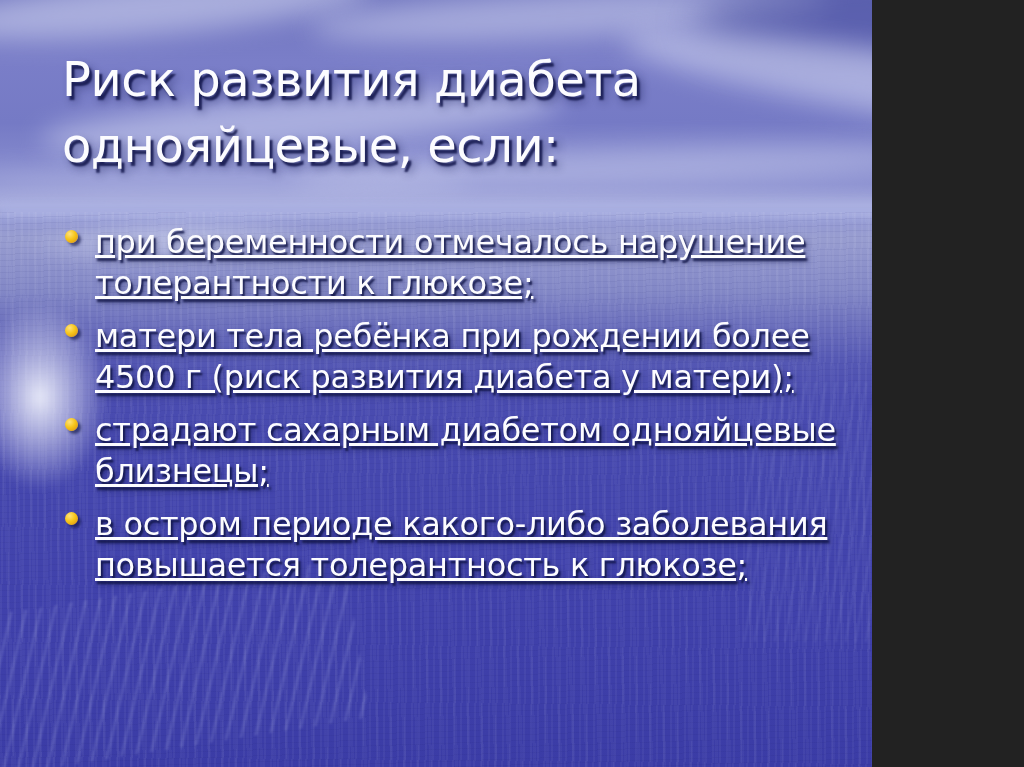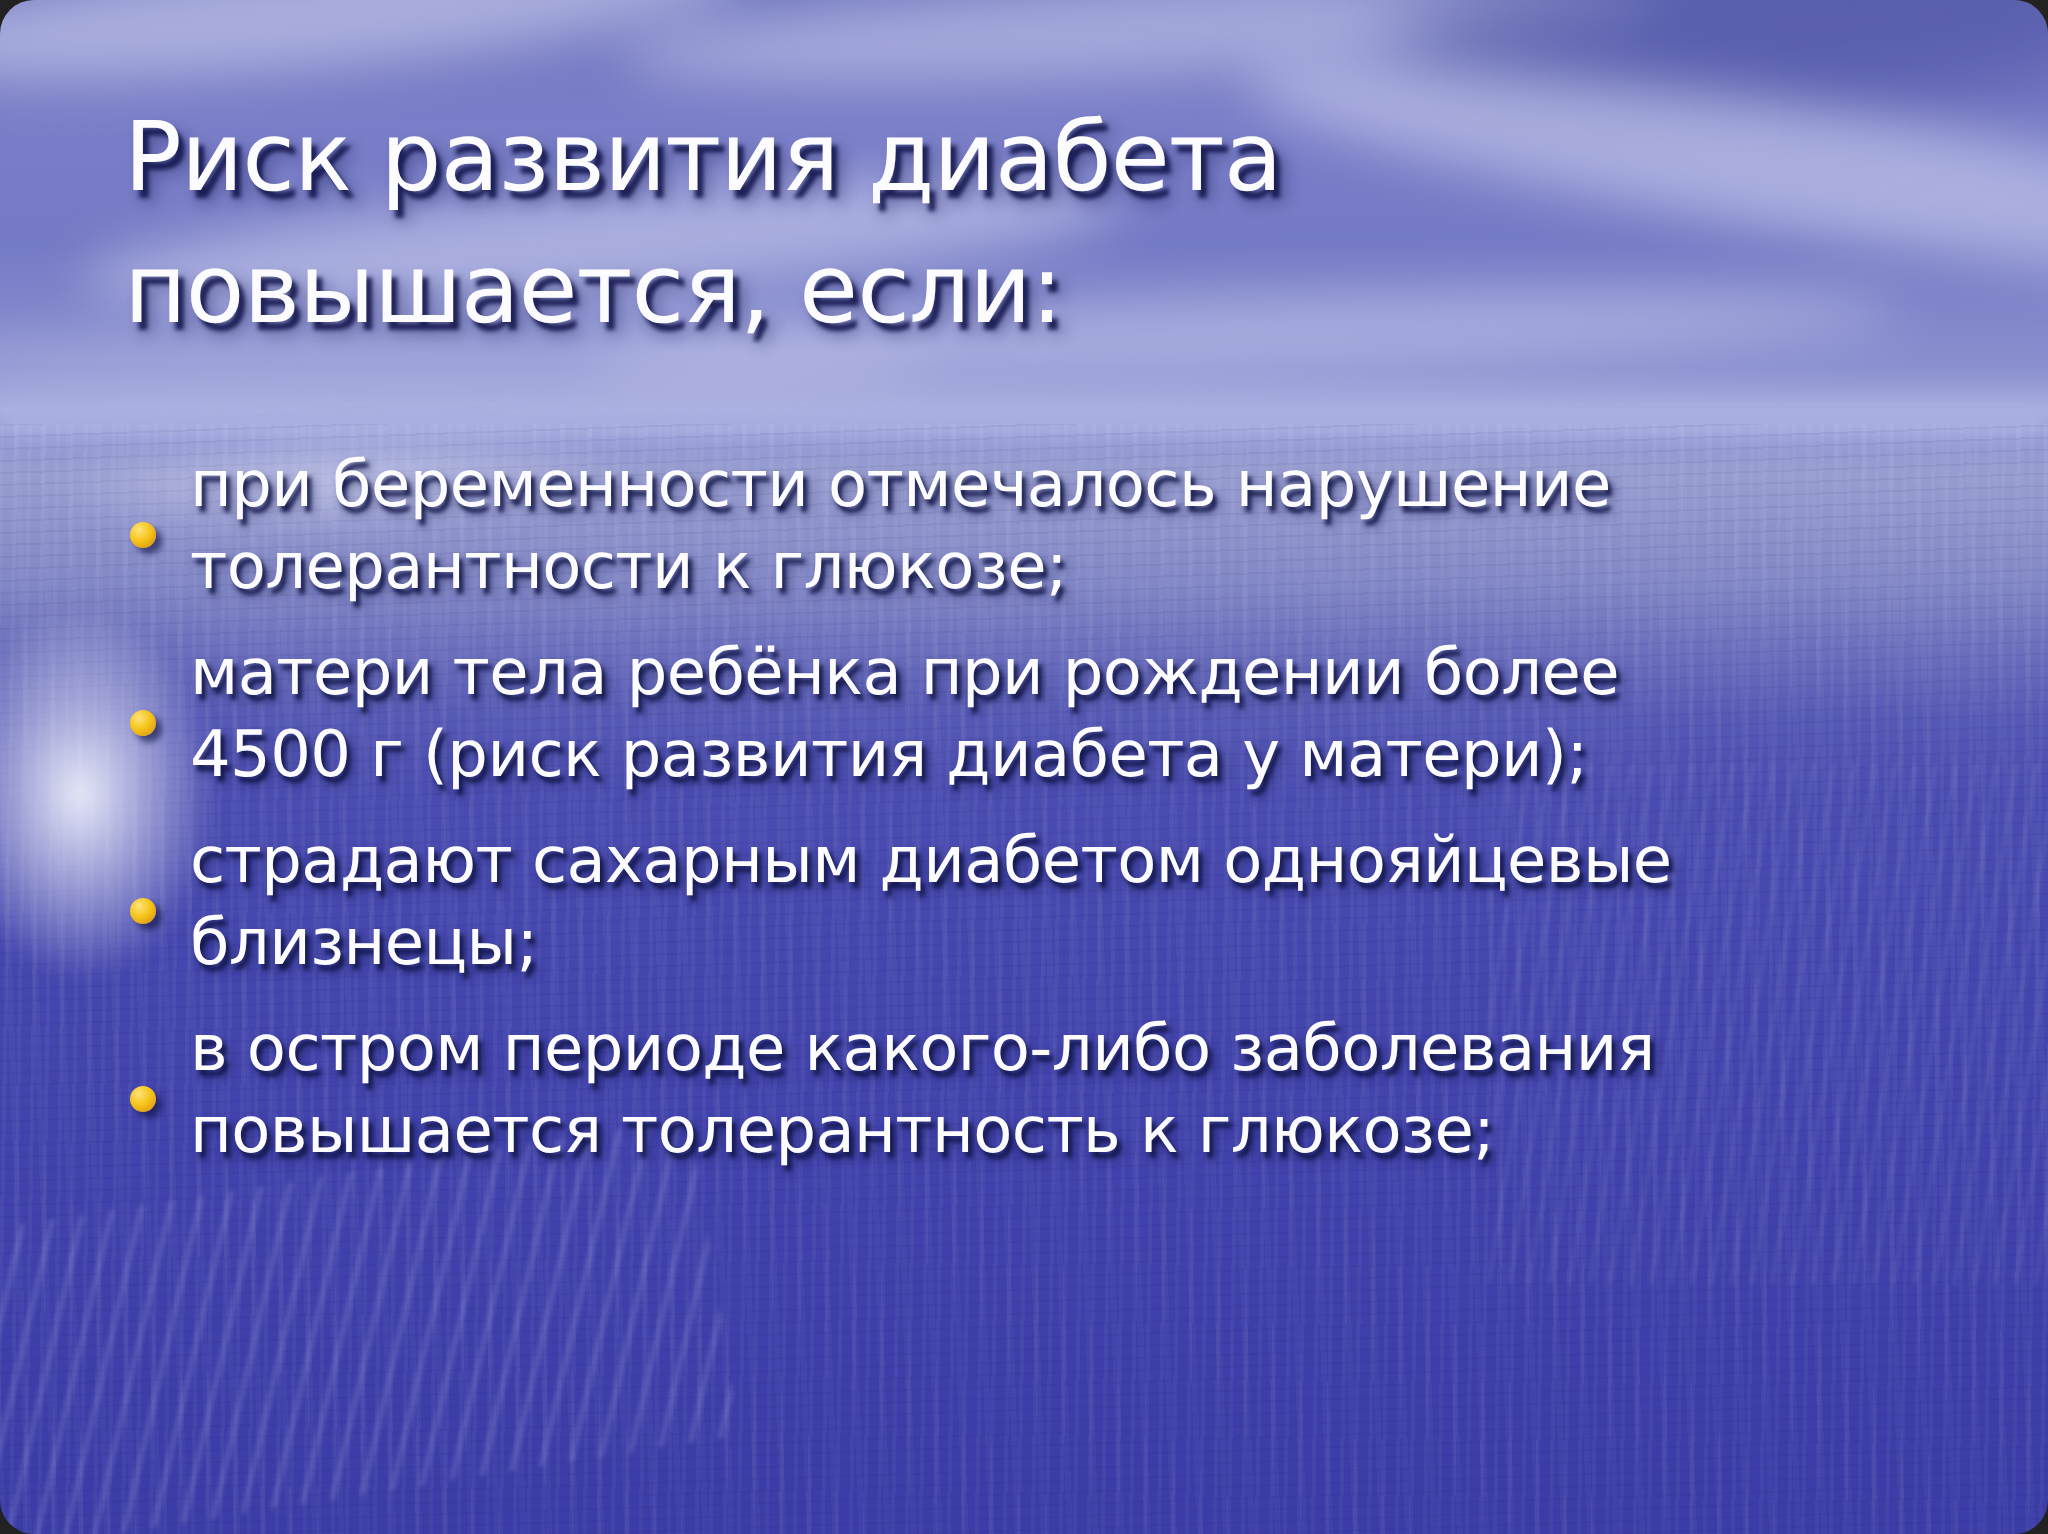--- a/index.html
+++ b/index.html
@@ -1,39 +1,38 @@
 <!DOCTYPE html>
 <html style="--text: #fcfcff; --text-shadow: #141a55; --bullet-fill: #f6c51a; --bullet-edge: #d88f12; --sky: #757ac4; --cloud: #dfe3f8; --horizon-glow: #aab0e2; --water-light: #9aa0d4; --water-deep: #3b3ca6;"><head>
 <meta charset="utf-8">
 <style>
   html, body { margin: 0; padding: 0; background: #222; }
 
   .slide {
     position: relative;
-    width: 1024px;
+    width: 872px;
     height: 767px;
     overflow: hidden;
     font-family: "DejaVu Sans", "Liberation Sans", sans-serif;
     
     background: linear-gradient(180deg,
       #7277c0 0%,
       #7a7ec8 8%,
       #757ac5 16%,
       #8b90d0 24%,
       #a9aede 26.8%,
       #9298d2 28.6%,
       #989dd0 31%,
       #8287c6 38%,
       #6d71bd 42%,
       #5558b4 47%,
       #4a4cb0 52%,
       #4547ae 62%,
       #4041ab 80%,
       #3b3ca6 100%);
-    border-radius: 17px;
   }
 
   
   .sky { position: absolute; left: 0; top: 0; width: 1024px; height: 212px; }
   .cloud {
     position: absolute;
     border-radius: 50%;
     background: var(--cloud, #dfe3f8);
     filter: blur(13px);
   }
@@ -94,21 +93,21 @@
   .title-line { white-space: nowrap; }
 
   .bullets {
     position: absolute; left: 64px; top: 222px; width: 890px;
     margin: 0; padding: 0; list-style: none;
     font-size: 32px; line-height: 41px; letter-spacing: -0.3px;
     color: var(--text, #fcfcff);
     text-shadow: 2px 3px 2px rgba(16,20,70,0.9), 3px 4px 6px rgba(16,20,70,0.45);
     z-index: 3;
   }
-  .bullet-item { display: flex; align-items: center; margin: 0 0 12px 0; }
+  .bullet-item { display: flex; align-items: flex-start; margin: 0 0 12px 0; text-decoration: underline; }
   .dot {
     flex: 0 0 13px; width: 13px; height: 13px; margin: 8px 17px 0 1px;
     border-radius: 50%;
     background: radial-gradient(circle at 35% 30%,
       #ffe27c 0%, var(--bullet-fill, #f6c51a) 45%, var(--bullet-edge, #d88f12) 95%);
     box-shadow: 3px 3px 3px rgba(16,20,70,0.65);
   }
   .lines { display: block; }
   .line { display: block; white-space: nowrap; }
 </style>
@@ -131,21 +130,21 @@
   <div class="water">
     <div class="ripples"></div>
     <div class="sheen2"></div>
     <div class="sheen"></div>
     <div class="streak-bl"></div>
     <div class="streak-r"></div>
   </div>
 
   <div class="title">
     <div class="title-line">Риск развития диабета</div>
-    <div class="title-line">повышается, если:</div>
+    <div class="title-line">однояйцевые, если:</div>
   </div>
 
   <ul class="bullets">
     <li class="bullet-item">
       <span class="dot"></span>
       <span class="lines">
         <span class="line">при беременности отмечалось нарушение</span>
         <span class="line">толерантности к глюкозе;</span>
       </span>
     </li>

